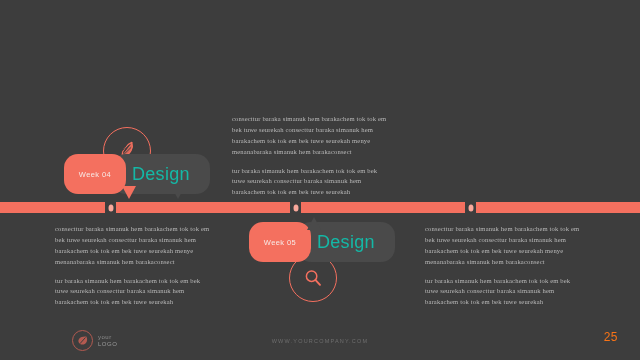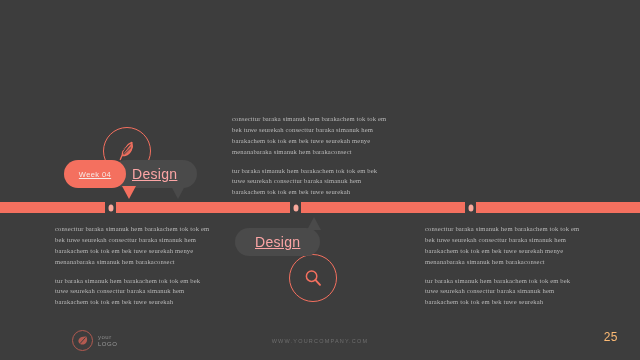--- a/index.html
+++ b/index.html
@@ -25,32 +25,32 @@
     position:absolute;left:50%;top:50%;
     transform:translate(-50%,-50%);
     width:5px;height:7px;border-radius:50%;
     background:#f9a89b;
   }
 
   
   .group{position:absolute;}
   .bubbles{position:relative;height:28px;display:flex;align-items:center;}
   .bub{
-    height:28px;display:flex;align-items:center;justify-content:center;
-    border-radius:14px;box-sizing:border-box;text-decoration:underline;
+    height:40px;display:flex;align-items:center;justify-content:center;
+    border-radius:14px;box-sizing:border-box;
   }
   .bub-week{
     background:#f4705f;color:#f7e9e6;
     font-size:7.5px;letter-spacing:.4px;
     padding:0 13px;min-width:62px;
     position:relative;z-index:3;
   }
   .bub-title{
-    background:#4a4a4a;color:#fca5a5;
-    font-size:14px;letter-spacing:.3px;
+    background:#4a4a4a;color:#14b8a6;
+    font-size:18px;letter-spacing:.3px;
     padding:0 20px;min-width:76px;
     margin-left:-14px;position:relative;z-index:2;
   }
   
   .tail-down{
     position:absolute;bottom:-11px;width:0;height:0;z-index:4;
     border-left:7px solid transparent;
     border-right:7px solid transparent;
     border-top:13px solid #f4705f;
   }
@@ -87,21 +87,21 @@
   }
   .logo-text{display:flex;flex-direction:column;line-height:1.15;
     color:#8e8e8e;font-size:6px;letter-spacing:.5px;}
   .logo-text .l2{color:#9a9a9a;}
   .footer-url{
     position:absolute;left:0;right:0;top:338px;text-align:center;
     color:#6e6e6e;font-size:5.5px;letter-spacing:1.2px;
   }
   .page-num{
     position:absolute;right:22px;top:330px;
-    color:#fdba74;font-size:12px;letter-spacing:.5px;
+    color:#f97316;font-size:12px;letter-spacing:.5px;
   }
 </style>
 </head>
 <body>
 
 <div class="slide">
 
   <div class="timeline"></div>
   <div class="tl-node" style="left:105px;">
     <span class="dot"></span>
@@ -131,20 +131,21 @@
 
 
   <div class="group" style="left:249px;top:228px;">
     <div class="icon-ring" style="left:40px;top:26px;">
       <svg width="20" height="20" viewBox="0 0 20 20">
         <circle cx="8.6" cy="8.2" r="5.2" stroke="#f4705f" stroke-width="1.5" fill="none"></circle>
         <path d="M12.6 12.2 17 16.8" stroke="#f4705f" stroke-width="1.9" stroke-linecap="round"></path>
       </svg>
     </div>
     <div class="bubbles">
+      <div class="bub bub-week">Week 05</div>
       <div class="tail-up" style="left:58px;"></div>
       <div class="bub bub-title">Design</div>
     </div>
   </div>
 
   <div class="copy" style="left:232px;top:114px;width:158px;">
     <p>consecttur baraka simanuk hem barakachem tok tok em bek tuwe seurekah consecttur baraka simanuk hem barakachem tok tok em bek tuwe seurekah menye menanabaraka simanuk hem barakaconsect</p>
     <p>tur baraka simanuk hem barakachem tok tok em bek tuwe seurekah consecttur baraka simanuk hem barakachem tok tok em bek tuwe seurekah</p>
   </div>
 

